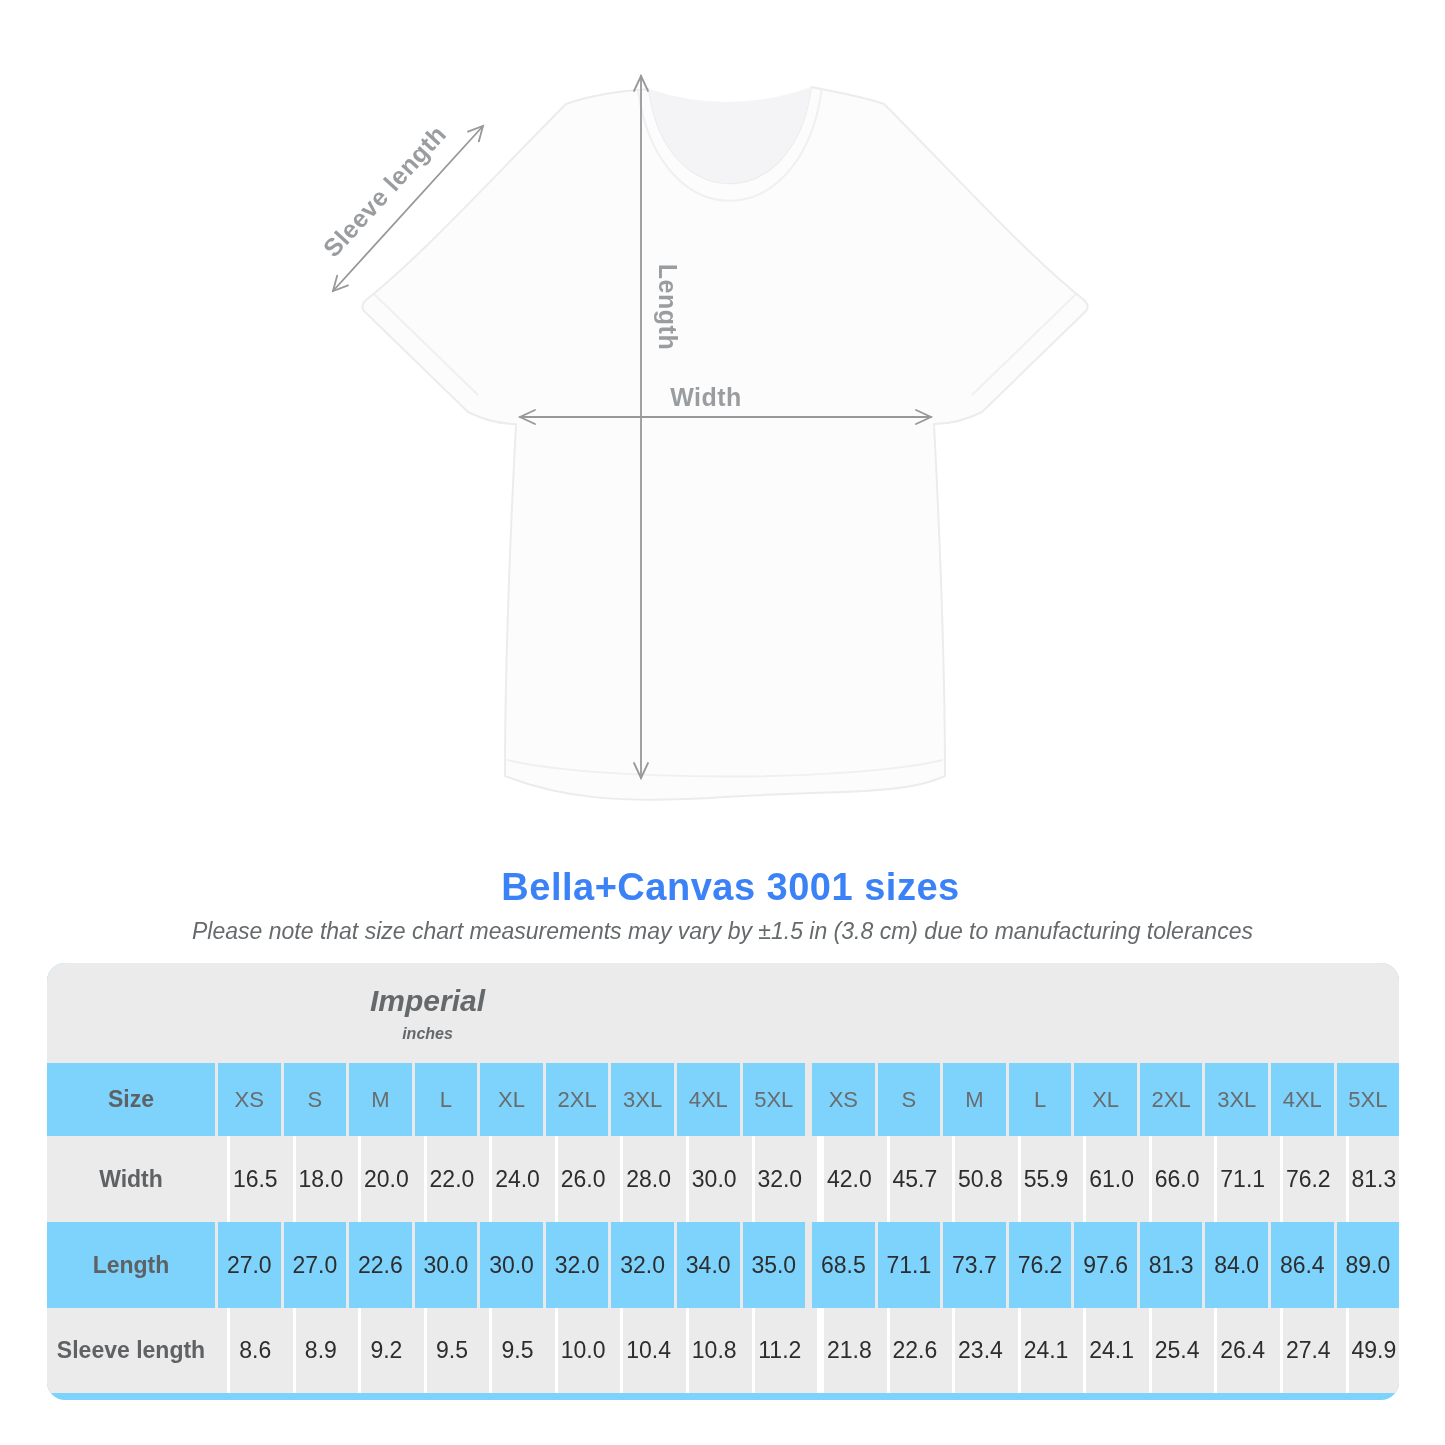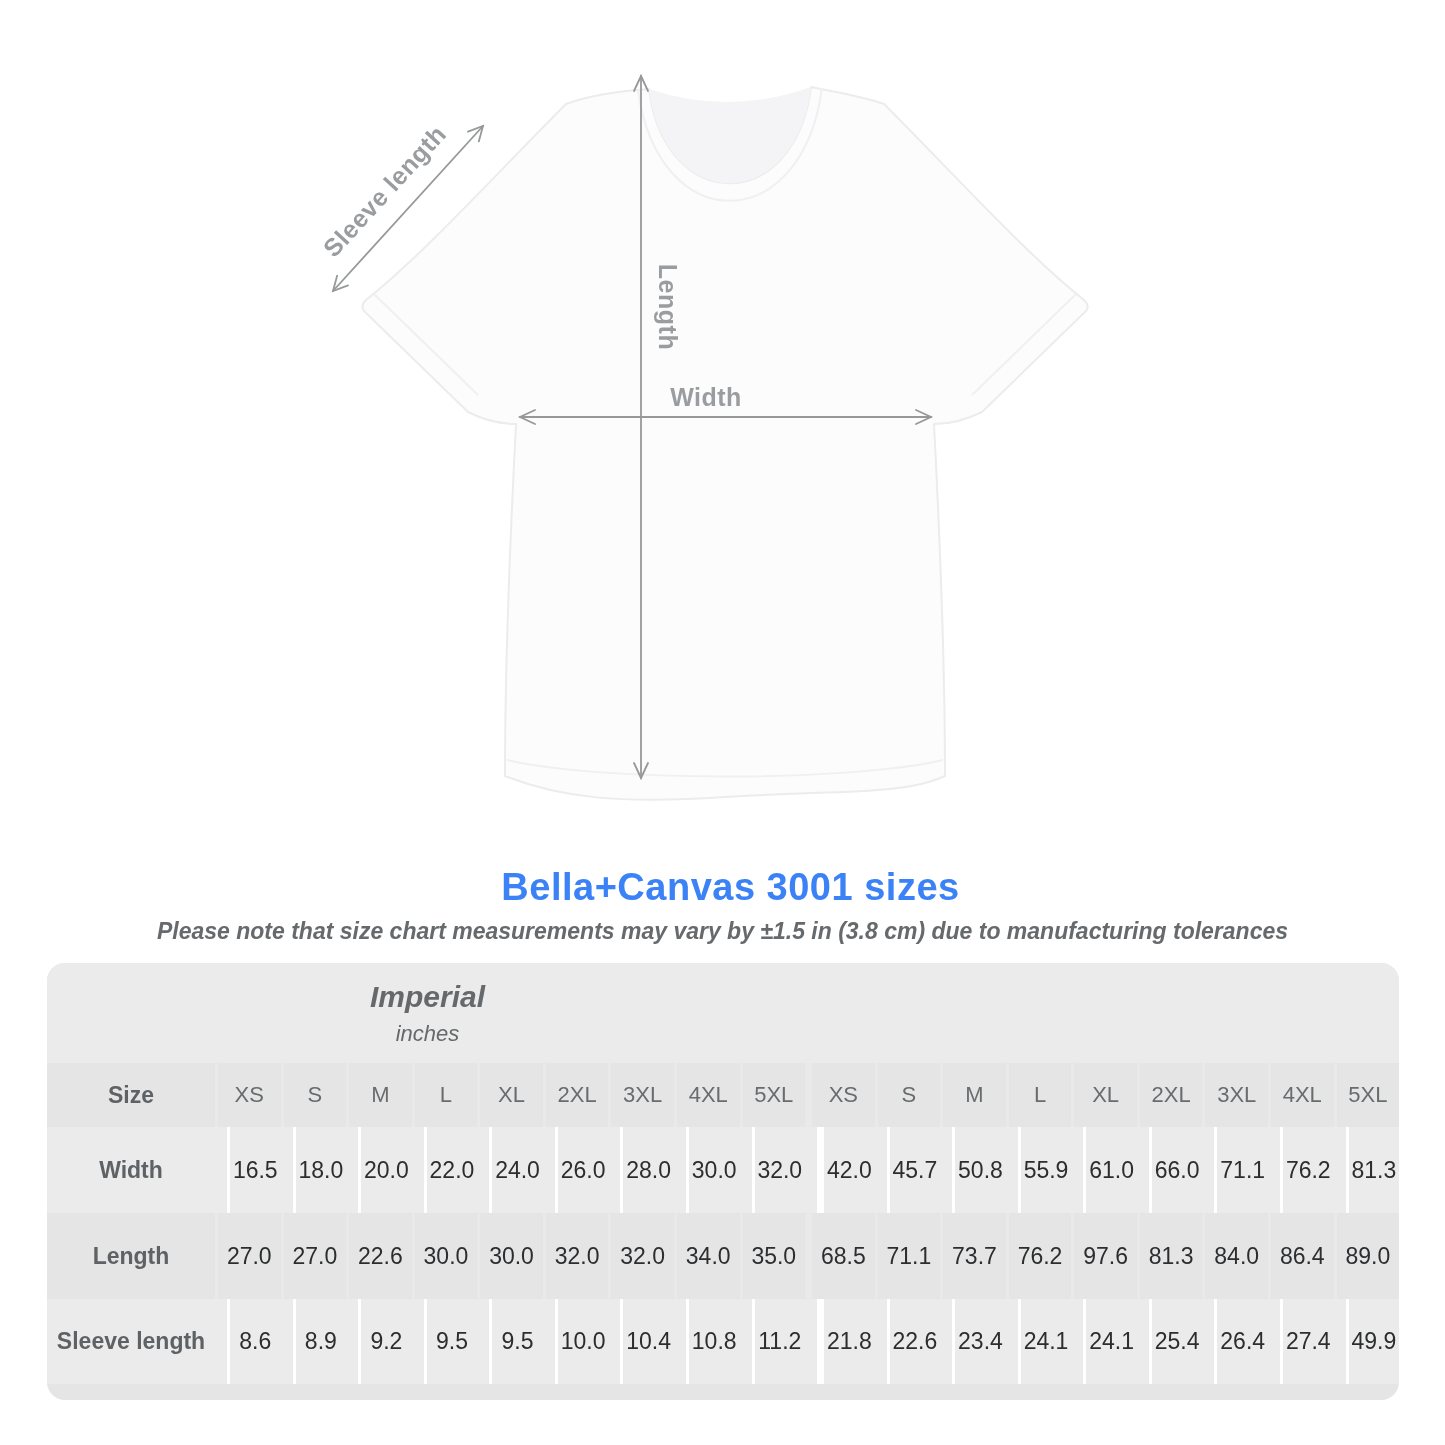--- a/index.html
+++ b/index.html
@@ -6,36 +6,36 @@
   body{
     width:1445px;height:1445px;position:relative;background:#ffffff;
     font-family:"Liberation Sans", sans-serif;overflow:hidden;
   }
   
   .diagram{position:absolute;top:0;left:0;}
   .shirt-label{font-weight:bold;font-size:25px;fill:#9a9da0;letter-spacing:.5px;}
   .arrow{stroke:#96989a;stroke-width:1.8;fill:none;stroke-linecap:round;}
   .detail{stroke:#eef0f1;stroke-width:2;fill:none;}
   
-  .caption{position:absolute;left:0;width:100%;text-align:center;font-weight:bold;}
+  .caption{position:absolute;left:0;width:100%;text-align:center;}
   #title{top:866px;font-size:38px;font-weight:bold;color:#3b82f6;letter-spacing:.5px;padding-left:8px;}
   #subtitle{top:918px;font-size:23px;font-style:italic;color:#666a6c;}
   
   .sizetable{
     position:absolute;left:47px;top:963px;width:1352px;height:437px;
-    border-radius:18px;overflow:hidden;background:#e5e5e5;
+    border-radius:18px;overflow:hidden;background:#7dd3fc;
   }
   .band{display:flex;height:100px;background:#ebebeb;}
   .half{display:flex;flex-direction:column;align-items:center;justify-content:center;row-gap:7px;}
   .half.imp{width:761px;}
   .half.met{flex:1;}
   .gname{font-size:30px;font-weight:bold;font-style:italic;color:#66696b;}
-  .gunit{font-size:22px;font-style:italic;color:#66696b;}
+  .gunit{font-size:16px;font-style:italic;color:#66696b;font-weight:bold;}
   .trow{display:flex;}
-  .trow.h{height:64px;}
+  .trow.h{height:73px;}
   .trow.r1,.trow.r2{height:86px;}
   .trow.r3{height:85px;}
   .trow.gray{background:#ebebeb;}
   .labelcell{width:168px;display:flex;align-items:center;justify-content:center;
     font-weight:bold;font-size:23px;color:#5f6265;}
   .c{flex:1;display:flex;align-items:center;justify-content:center;
     font-size:23px;color:#2c2d2f;border-left:3px solid #e9e9e9;}
   .trow.gray .c{border-left-color:#ffffff;margin-left:12px;}
   .c.split{border-left-width:7px;}
   .trow.h .c{font-weight:normal;font-size:22px;color:#696c6e;}

